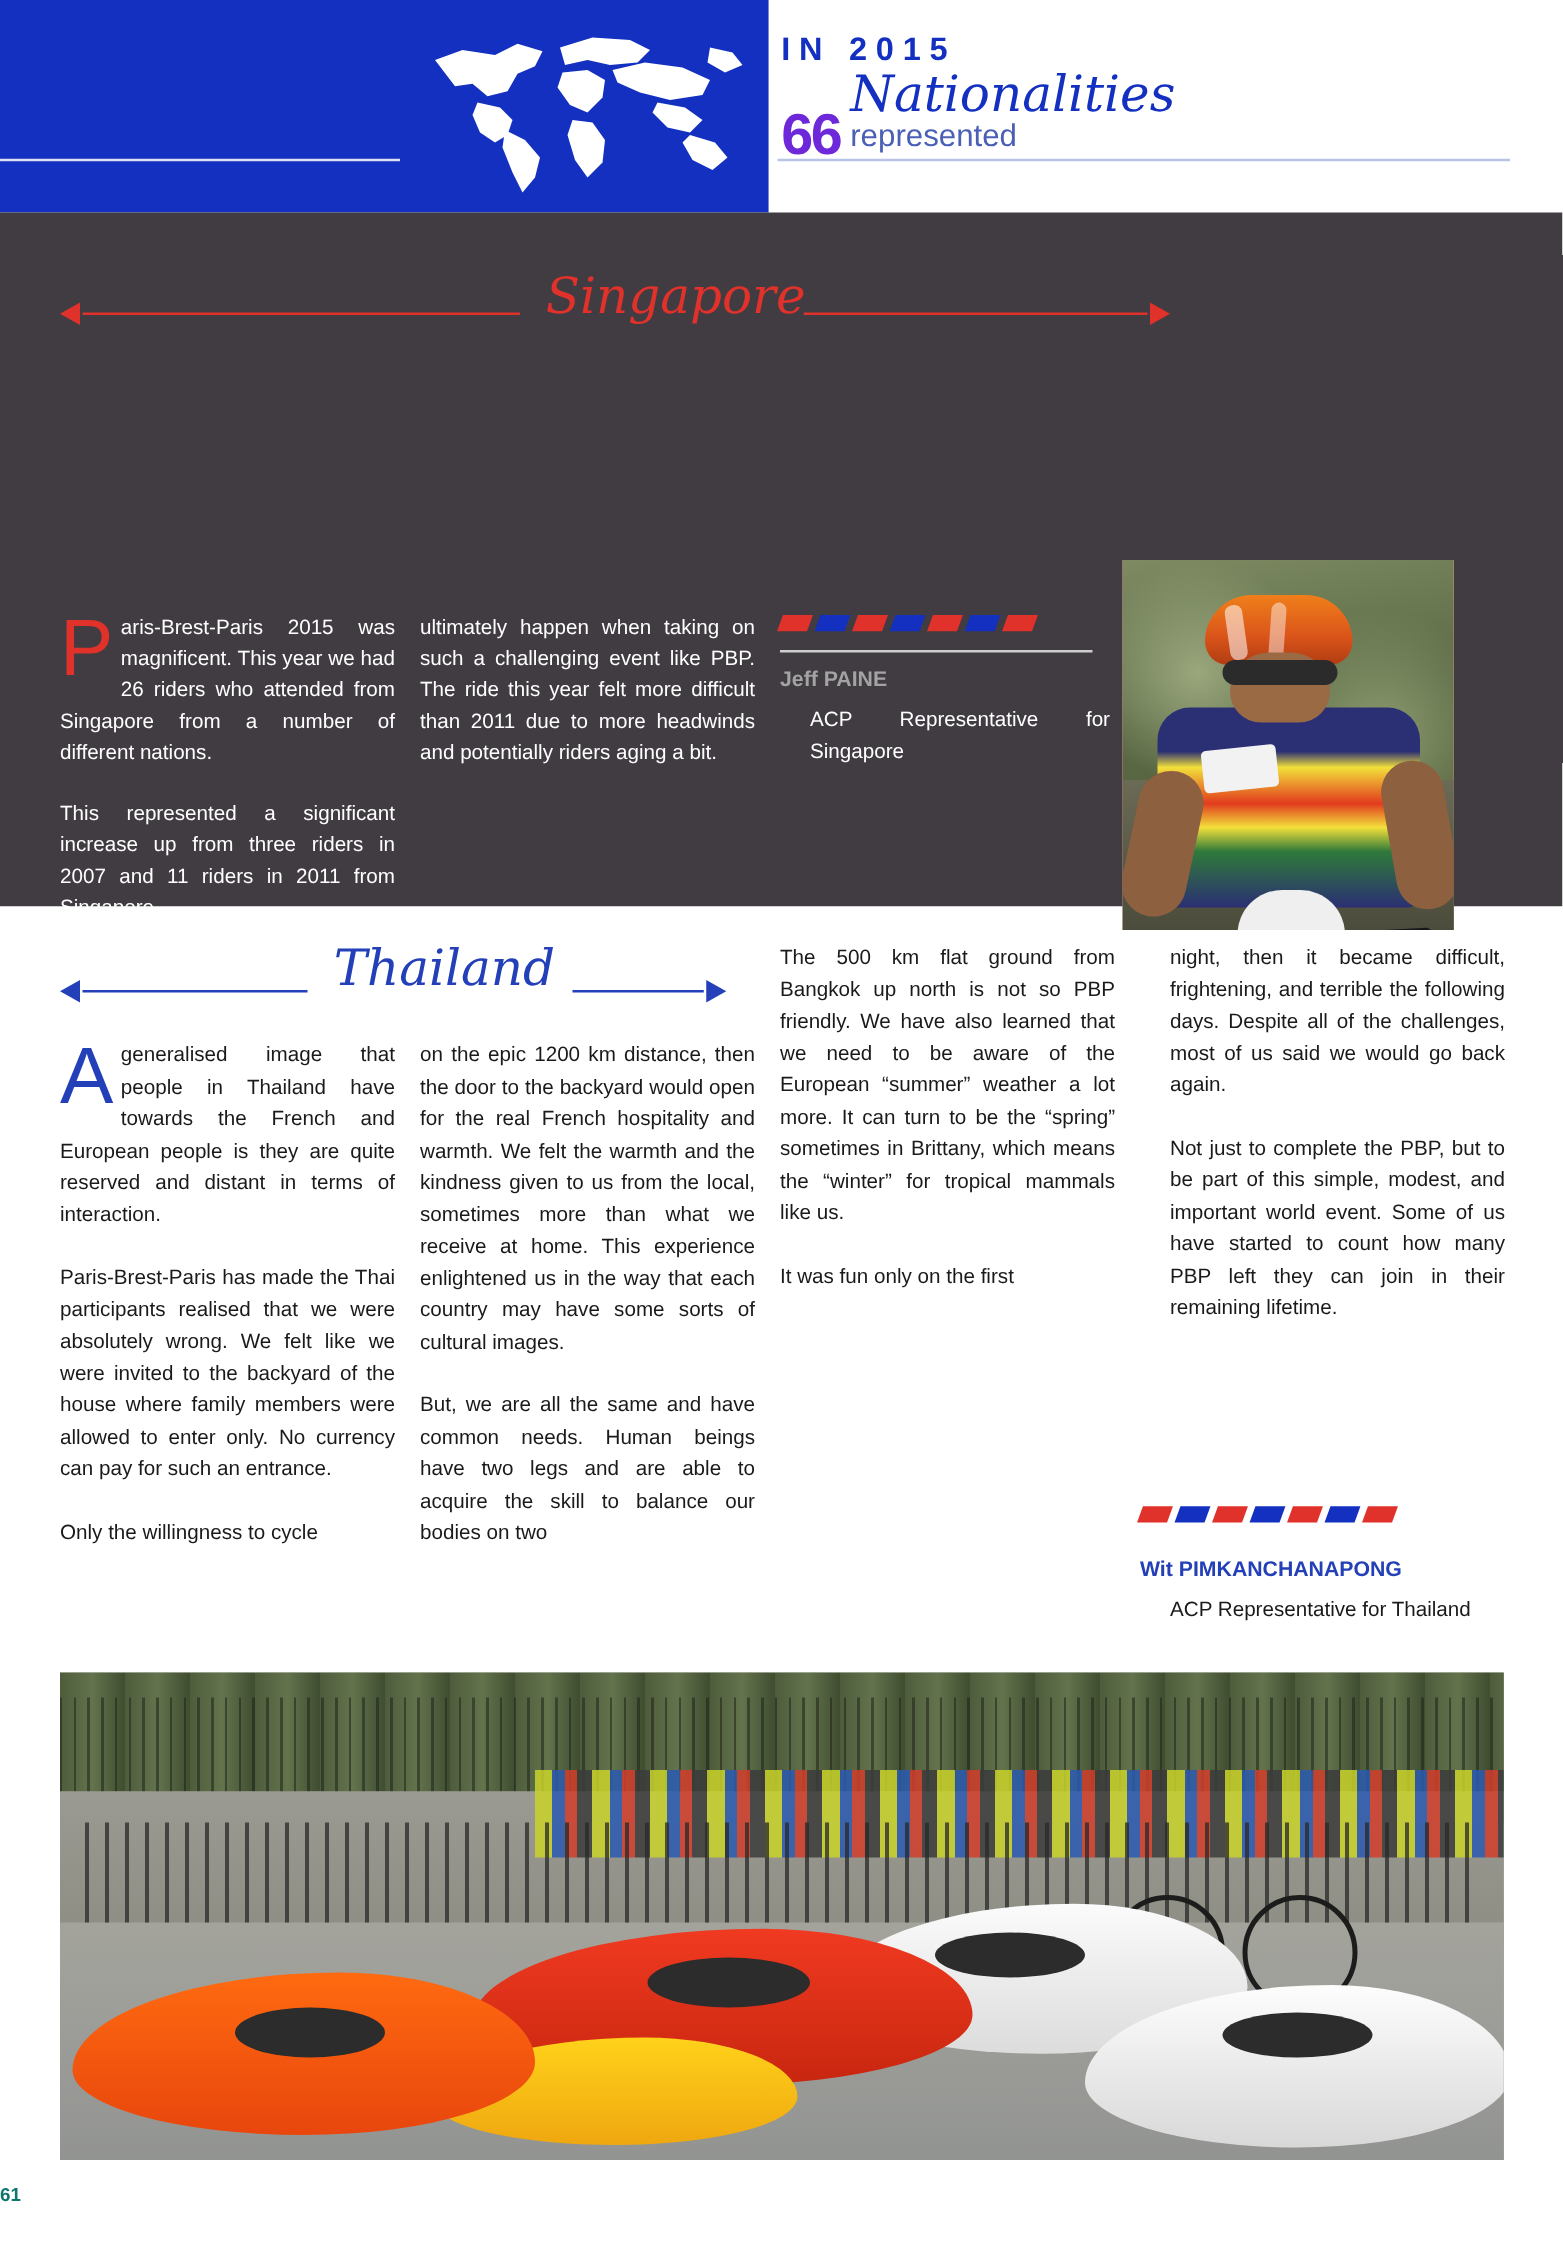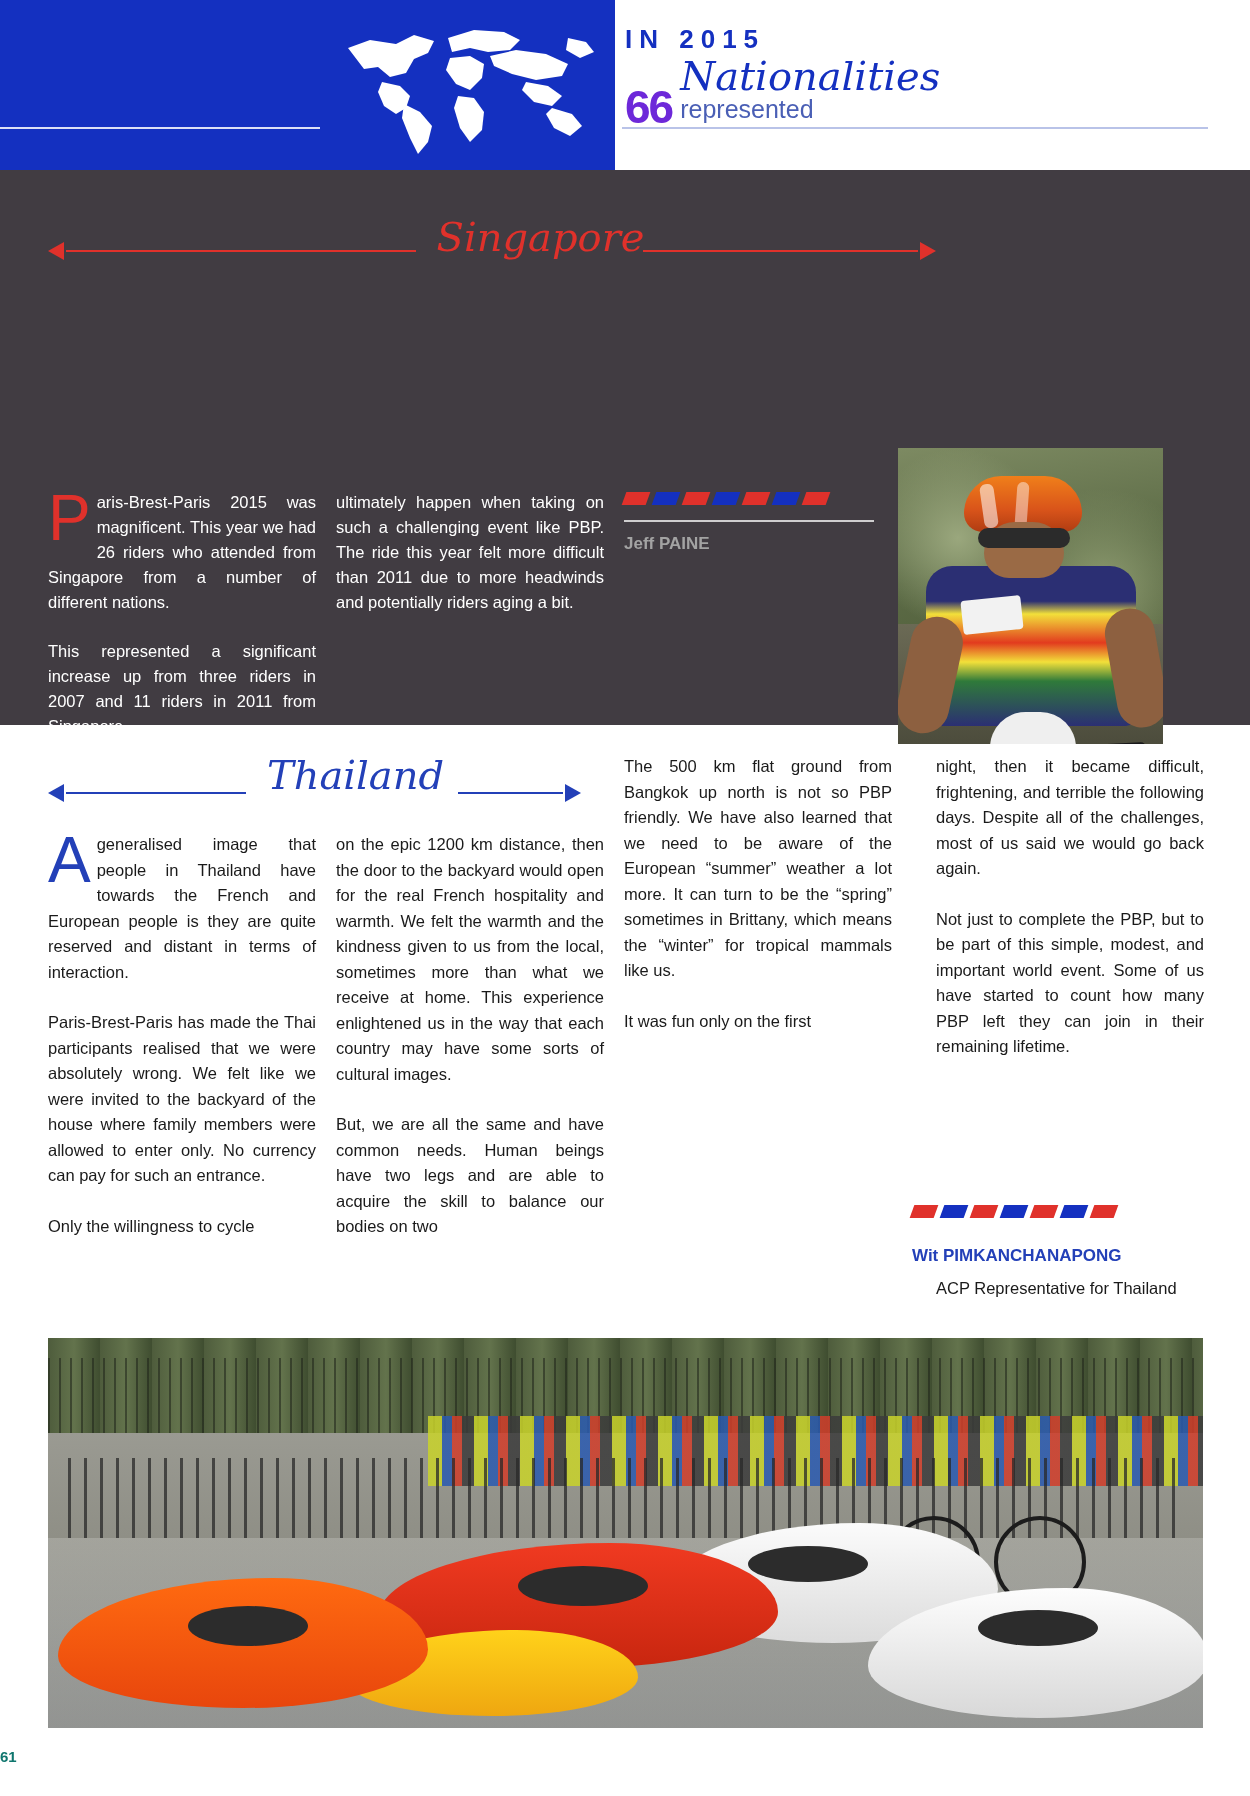--- a/index.html
+++ b/index.html
@@ -182,20 +182,21 @@
       <span style="background:#e0312b"></span>
         <span style="background:#1430c0"></span>
       <span style="background:#e0312b"></span>
         <span style="background:#1430c0"></span>
       <span style="background:#e0312b"></span>
         <span style="background:#1430c0"></span>
       <span style="background:#e0312b"></span>
     </div>
     <div class="sg-flag-rule"></div>
     <div class="sg-name">Jeff PAINE</div>
+    <div class="sg-role">ACP Representative for Singapore</div>
 
     <div class="sg-photo">
       <div class="sgp-bg"></div>
         <div class="sgp-blur1"></div>
         <div class="sgp-blur2"></div>
       <div class="sgp-road"></div>
       <div class="wheel"></div>
       <div class="jersey"></div>
       <div class="jersey-white"></div>
       <div class="arm-l"></div>

